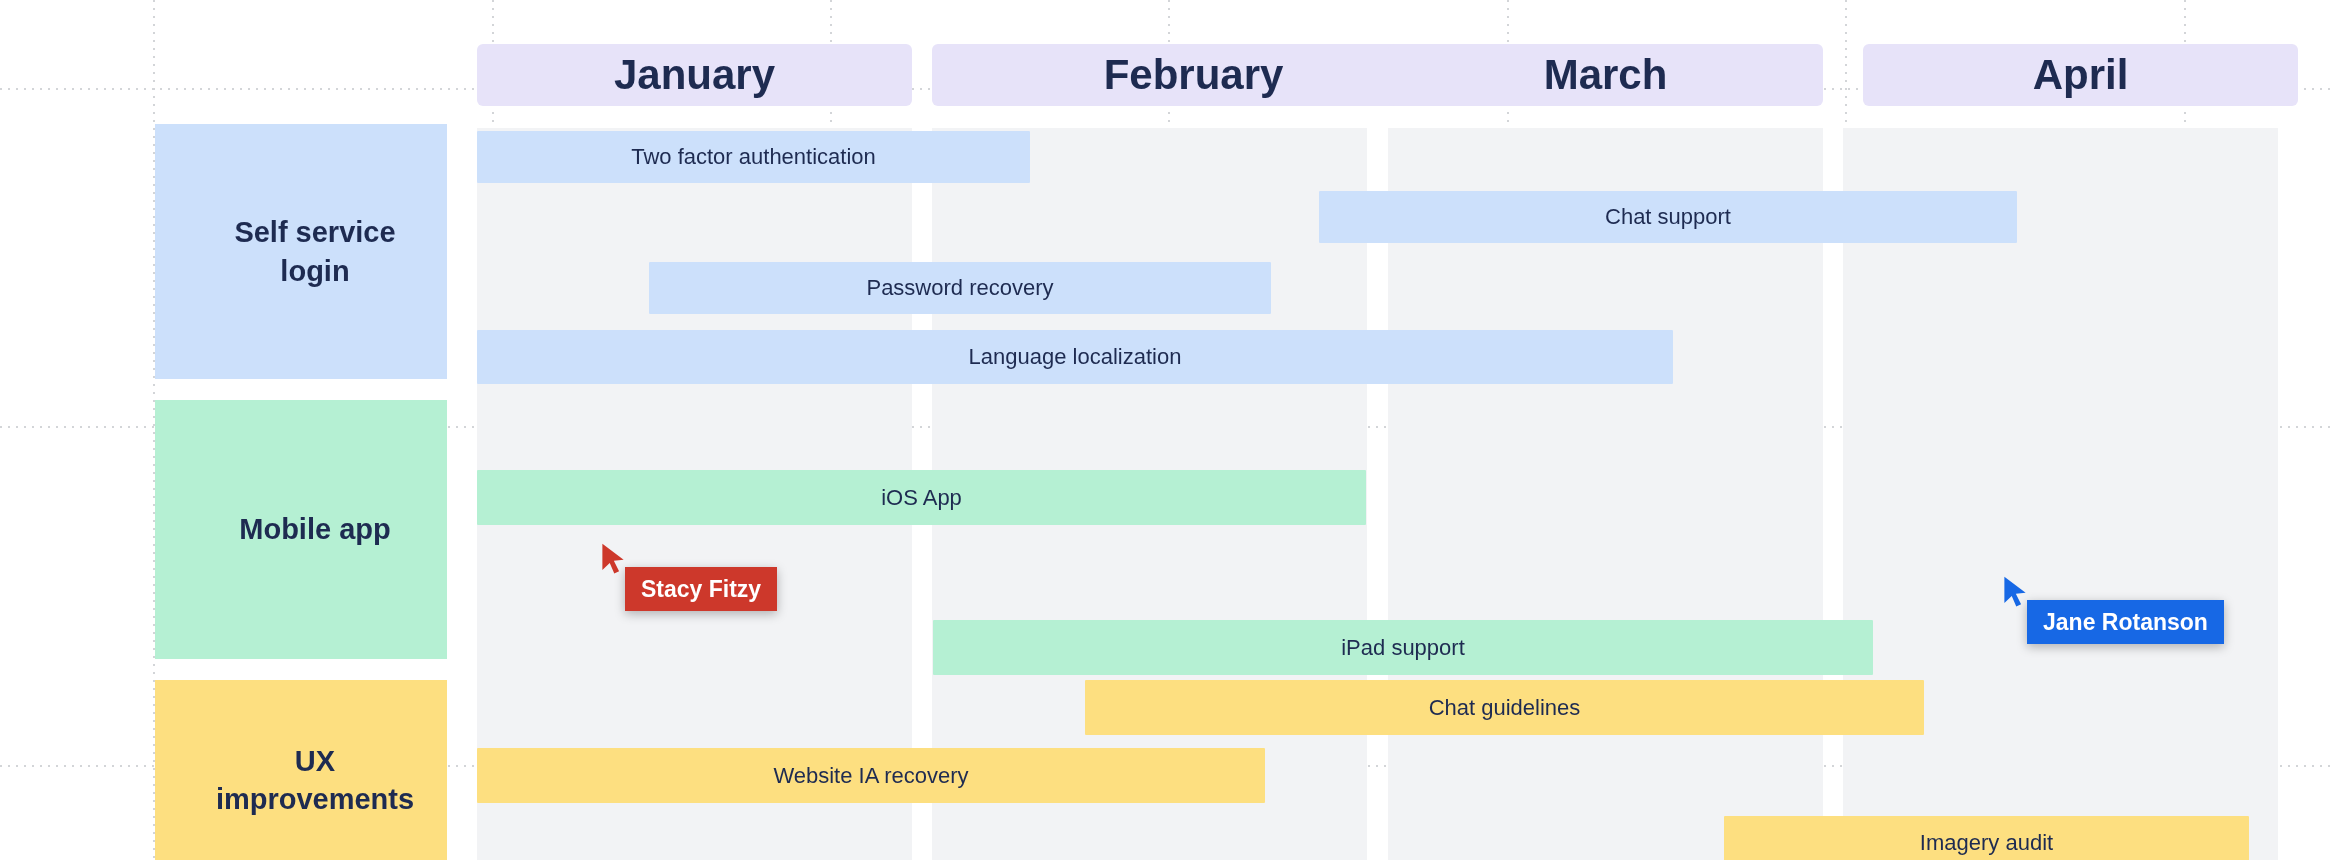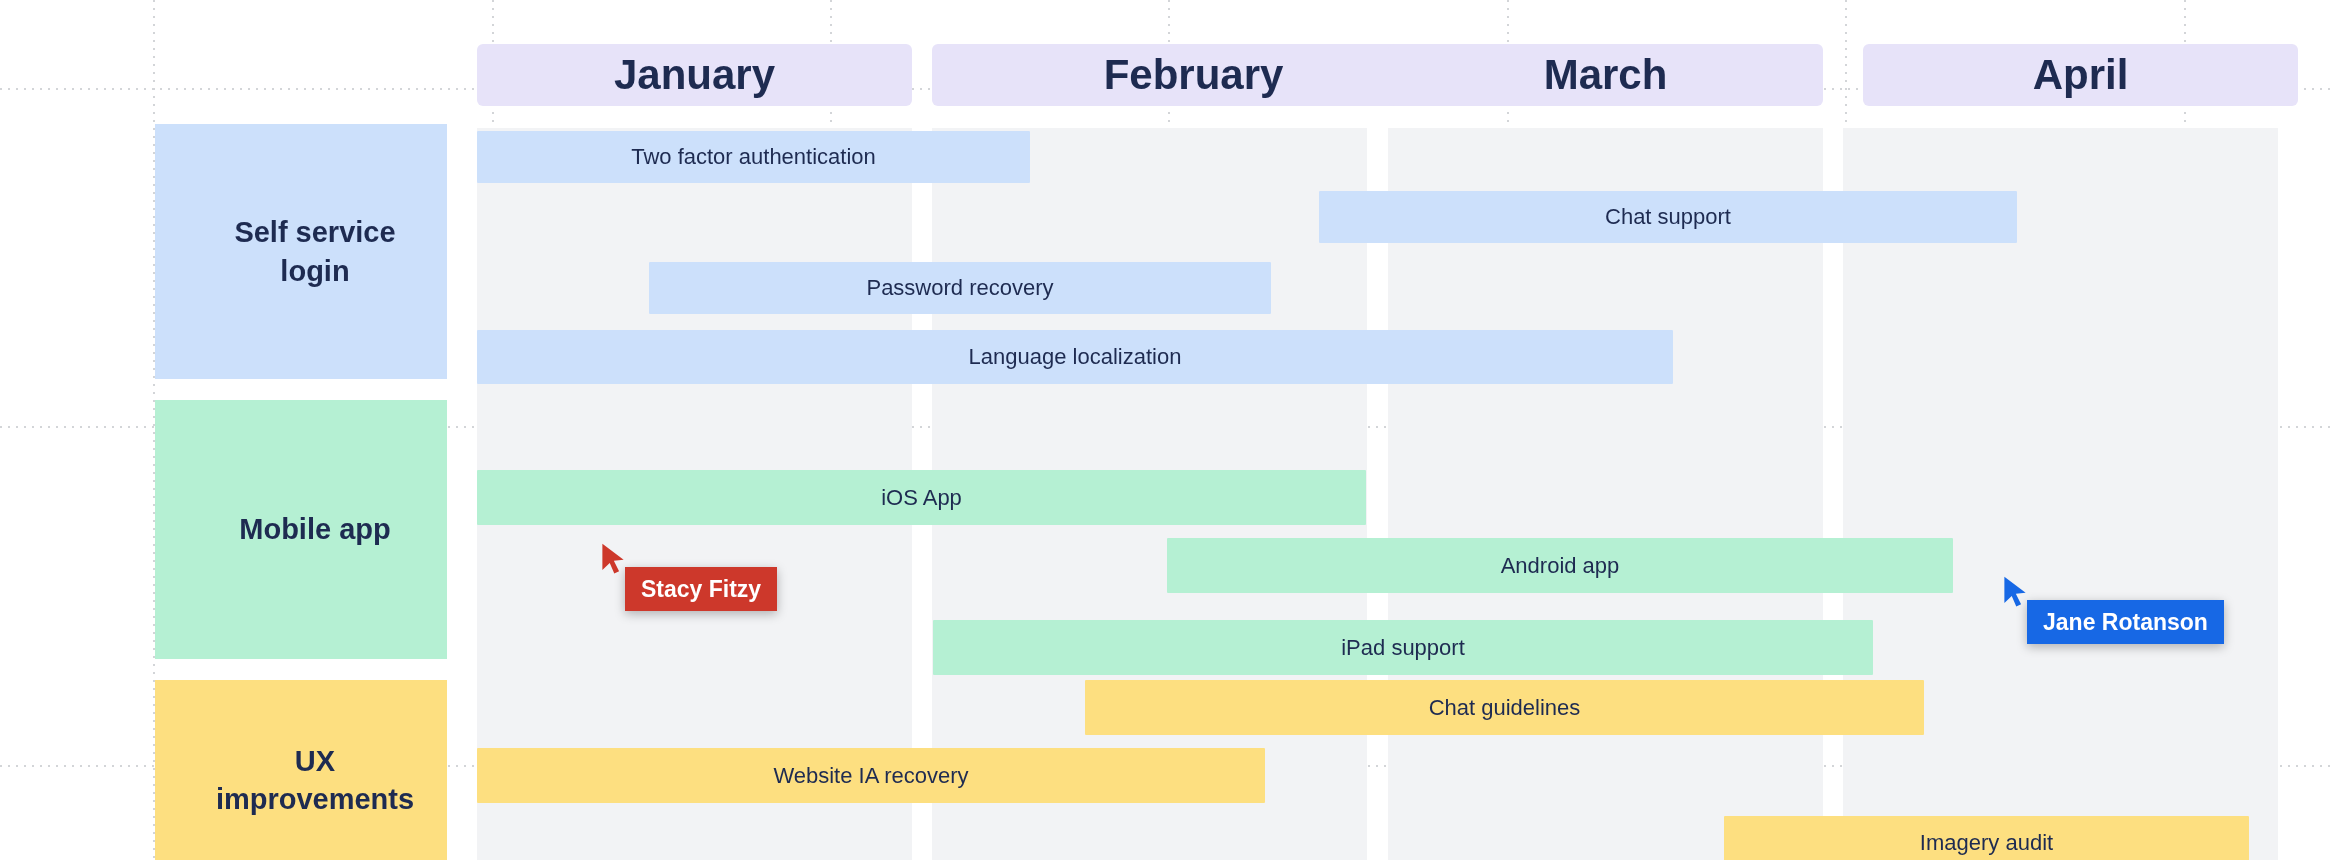--- a/index.html
+++ b/index.html
@@ -65,21 +65,20 @@
     <div class="category" style="top: 124px; height: 255px; background: rgb(204, 224, 251);">Self service
 login</div>
     <div class="category" style="top: 400px; height: 259px; background: rgb(181, 240, 211);">Mobile app</div>
     <div class="category" style="top: 680px; height: 200px; background: rgb(253, 223, 128);">UX
 improvements</div>
     <div class="task" style="left: 477px; top: 131px; width: 553px; height: 52px; background: rgb(204, 224, 251);">Two factor authentication</div>
     <div class="task" style="left: 1319px; top: 191px; width: 698px; height: 52px; background: rgb(204, 224, 251);">Chat support</div>
     <div class="task" style="left: 649px; top: 262px; width: 622px; height: 52px; background: rgb(204, 224, 251);">Password recovery</div>
     <div class="task" style="left: 477px; top: 330px; width: 1196px; height: 54px; background: rgb(204, 224, 251);">Language localization</div>
     <div class="task" style="left: 477px; top: 470px; width: 889px; height: 55px; background: rgb(181, 240, 211);">iOS App</div>
-    <div class="task" style="left: 1167px; top: 538px; width: 786px; height: 55px; background: rgb(181, 240, 211);">Android app</div>
     <div class="task" style="left: 933px; top: 607px; width: 940px; height: 55px; background: rgb(181, 240, 211); margin-top: 13px;">iPad support</div>
     <div class="task" style="left: 1085px; top: 680px; width: 839px; height: 55px; background: rgb(253, 223, 128);">Chat guidelines</div>
     <div class="task" style="left: 477px; top: 748px; width: 788px; height: 55px; background: rgb(253, 223, 128);">Website IA recovery</div>
     <div class="task" style="left: 1724px; top: 816px; width: 525px; height: 54px; background: rgb(253, 223, 128);">Imagery audit</div>
     <div class="cursor" style="left: 596px; top: 541px;">
       <svg width="34" height="34" viewBox="0 0 24 24">
         <path d="M4.5 2 L19.5 13.2 L12.6 14 L16.3 21.4 L12.9 23 L9.7 15.6 L4.5 20.4 Z" fill="#cd382b"></path>
       </svg>
     </div>
     <div class="cursor-label" style="left: 625px; top: 567px; background: rgb(205, 56, 43);">Stacy Fitzy</div>

